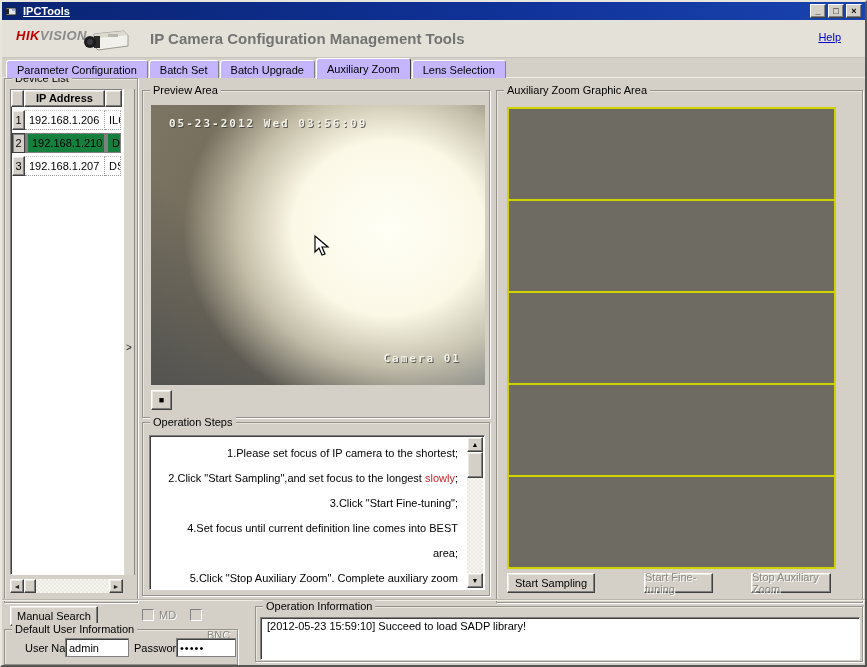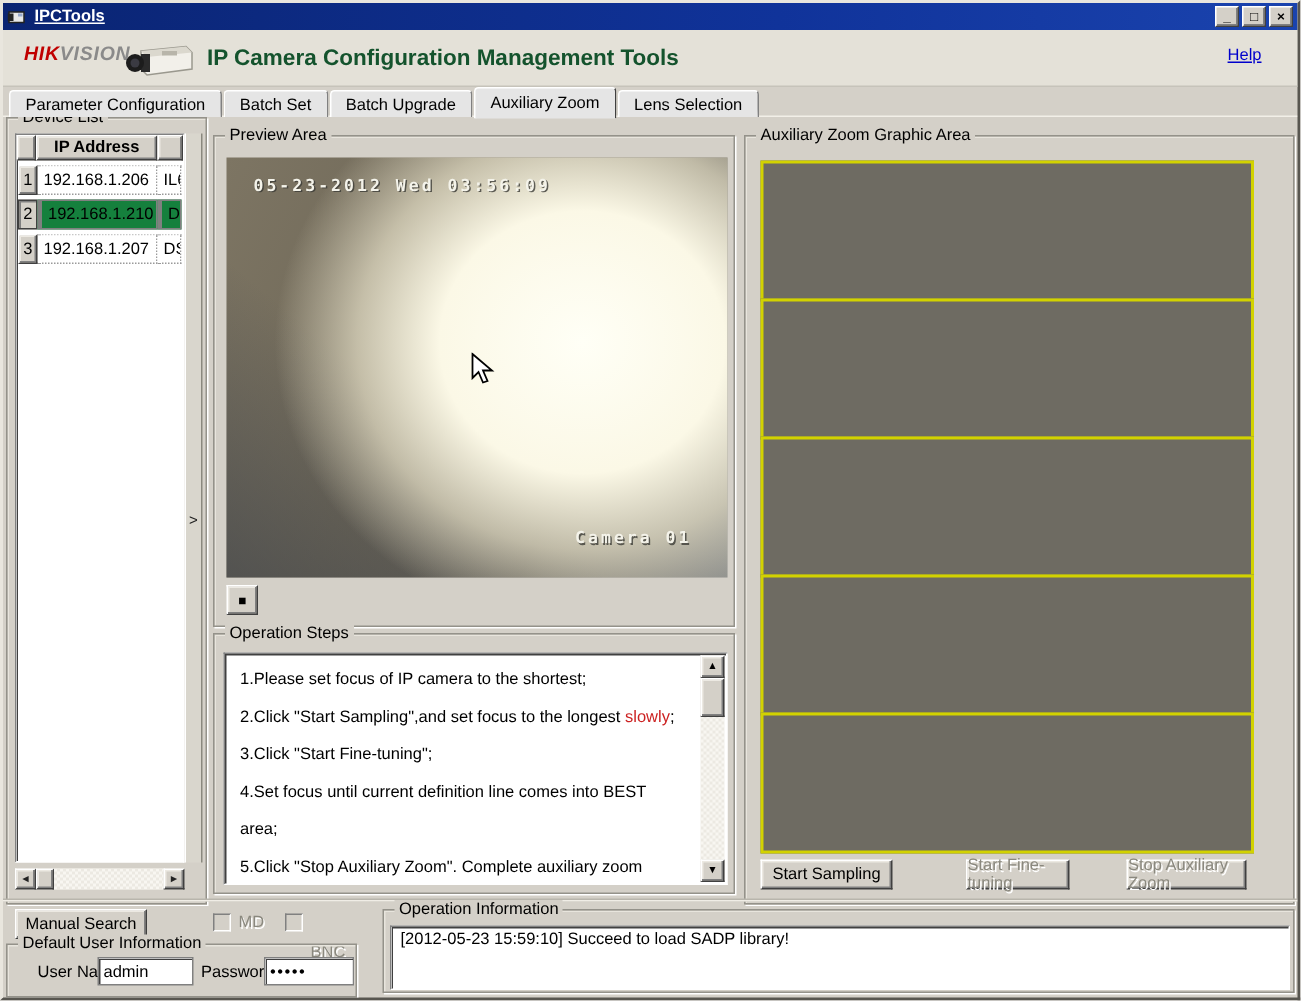--- a/index.html
+++ b/index.html
@@ -24,26 +24,26 @@
     border-right:1px solid #404040;border-bottom:1px solid #404040;
     box-shadow:inset -1px -1px 0 #808080;
     font-size:9px;font-weight:bold;color:#000;text-align:center;line-height:12px;
   }
   
   .header{position:absolute;left:0;top:18px;width:863px;height:38px;background:#e4e1d8;border-bottom:1px solid #c6c3ba;}
   .brand{position:absolute;left:14px;top:8px;font-style:italic;font-weight:bold;font-size:13px;letter-spacing:.5px;}
   .brand .hik{color:#c00000;}
   .brand .vision{color:#8a8a8a;}
   .camimg{position:absolute;left:76px;top:6px;}
-  .apptitle{position:absolute;left:136px;top:10px;font-size:15px;font-weight:bold;color:#14532d;}
+  .apptitle{position:absolute;left:148px;top:10px;font-size:15px;font-weight:bold;color:#737373;}
   .help{position:absolute;right:24px;top:11px;color:#0000cc;text-decoration:underline;font-size:11px;}
   
   .tabs{position:absolute;left:4px;top:57px;display:flex;align-items:flex-end;height:19px;z-index:3;}
   .tab{
-    padding:3px 10px 2px;margin-right:1px;background:#e5e5e5;
+    padding:3px 10px 2px;margin-right:1px;background:#c4b5fd;
     border-top:1px solid #fff;border-left:1px solid #fff;border-right:1px solid #808080;
     border-radius:3px 3px 0 0;white-space:nowrap;height:18px;
   }
   .tab.active{height:21px;padding-top:4px;font-weight:normal;position:relative;top:1px;z-index:4;border-right:1px solid #404040;}
   .pageline{position:absolute;left:0;top:75px;width:863px;height:1px;background:#f2efe8;z-index:2;}
   
   .gbox{
     position:absolute;border:1px solid #94928a;
     box-shadow:1px 1px 0 #ffffff, inset 1px 1px 0 #e8e5dd;
   }
@@ -206,21 +206,21 @@
       <div class="osd cam">Camera 01</div>
       <svg class="cursor" width="16" height="22">
         <polygon points="1,1 1,17 5,13 8,20 11,19 8,12 14,12" fill="#fff" stroke="#000" stroke-width="1.2"></polygon>
       </svg>
     </div>
     <div class="stopbtn raised btn">
       <span>■</span>
     </div>
   </div>
 
-  <div class="gbox" style="left:140px;top:420px;width:348px;height:174px;">
+  <div class="gbox" style="left:140px;top:420px;width:348px;height:174px;text-align:right;">
     <div class="glabel">Operation Steps</div>
     <div class="steps-box sunken">
       <div><span>1.Please set focus of IP camera to the shortest;</span><span class="red"></span><span></span></div>
       <div><span>2.Click "Start Sampling",and set focus to the longest </span><span class="red">slowly</span><span>;</span></div>
       <div><span>3.Click "Start Fine-tuning";</span><span class="red"></span><span></span></div>
       <div><span>4.Set focus until current definition line comes into BEST area;</span><span class="red"></span><span></span></div>
       <div><span>5.Click "Stop Auxiliary Zoom". Complete auxiliary zoom setting.</span><span class="red"></span><span></span></div>
 
       <div class="vscroll">
         <div class="up raised btn">▲</div>

